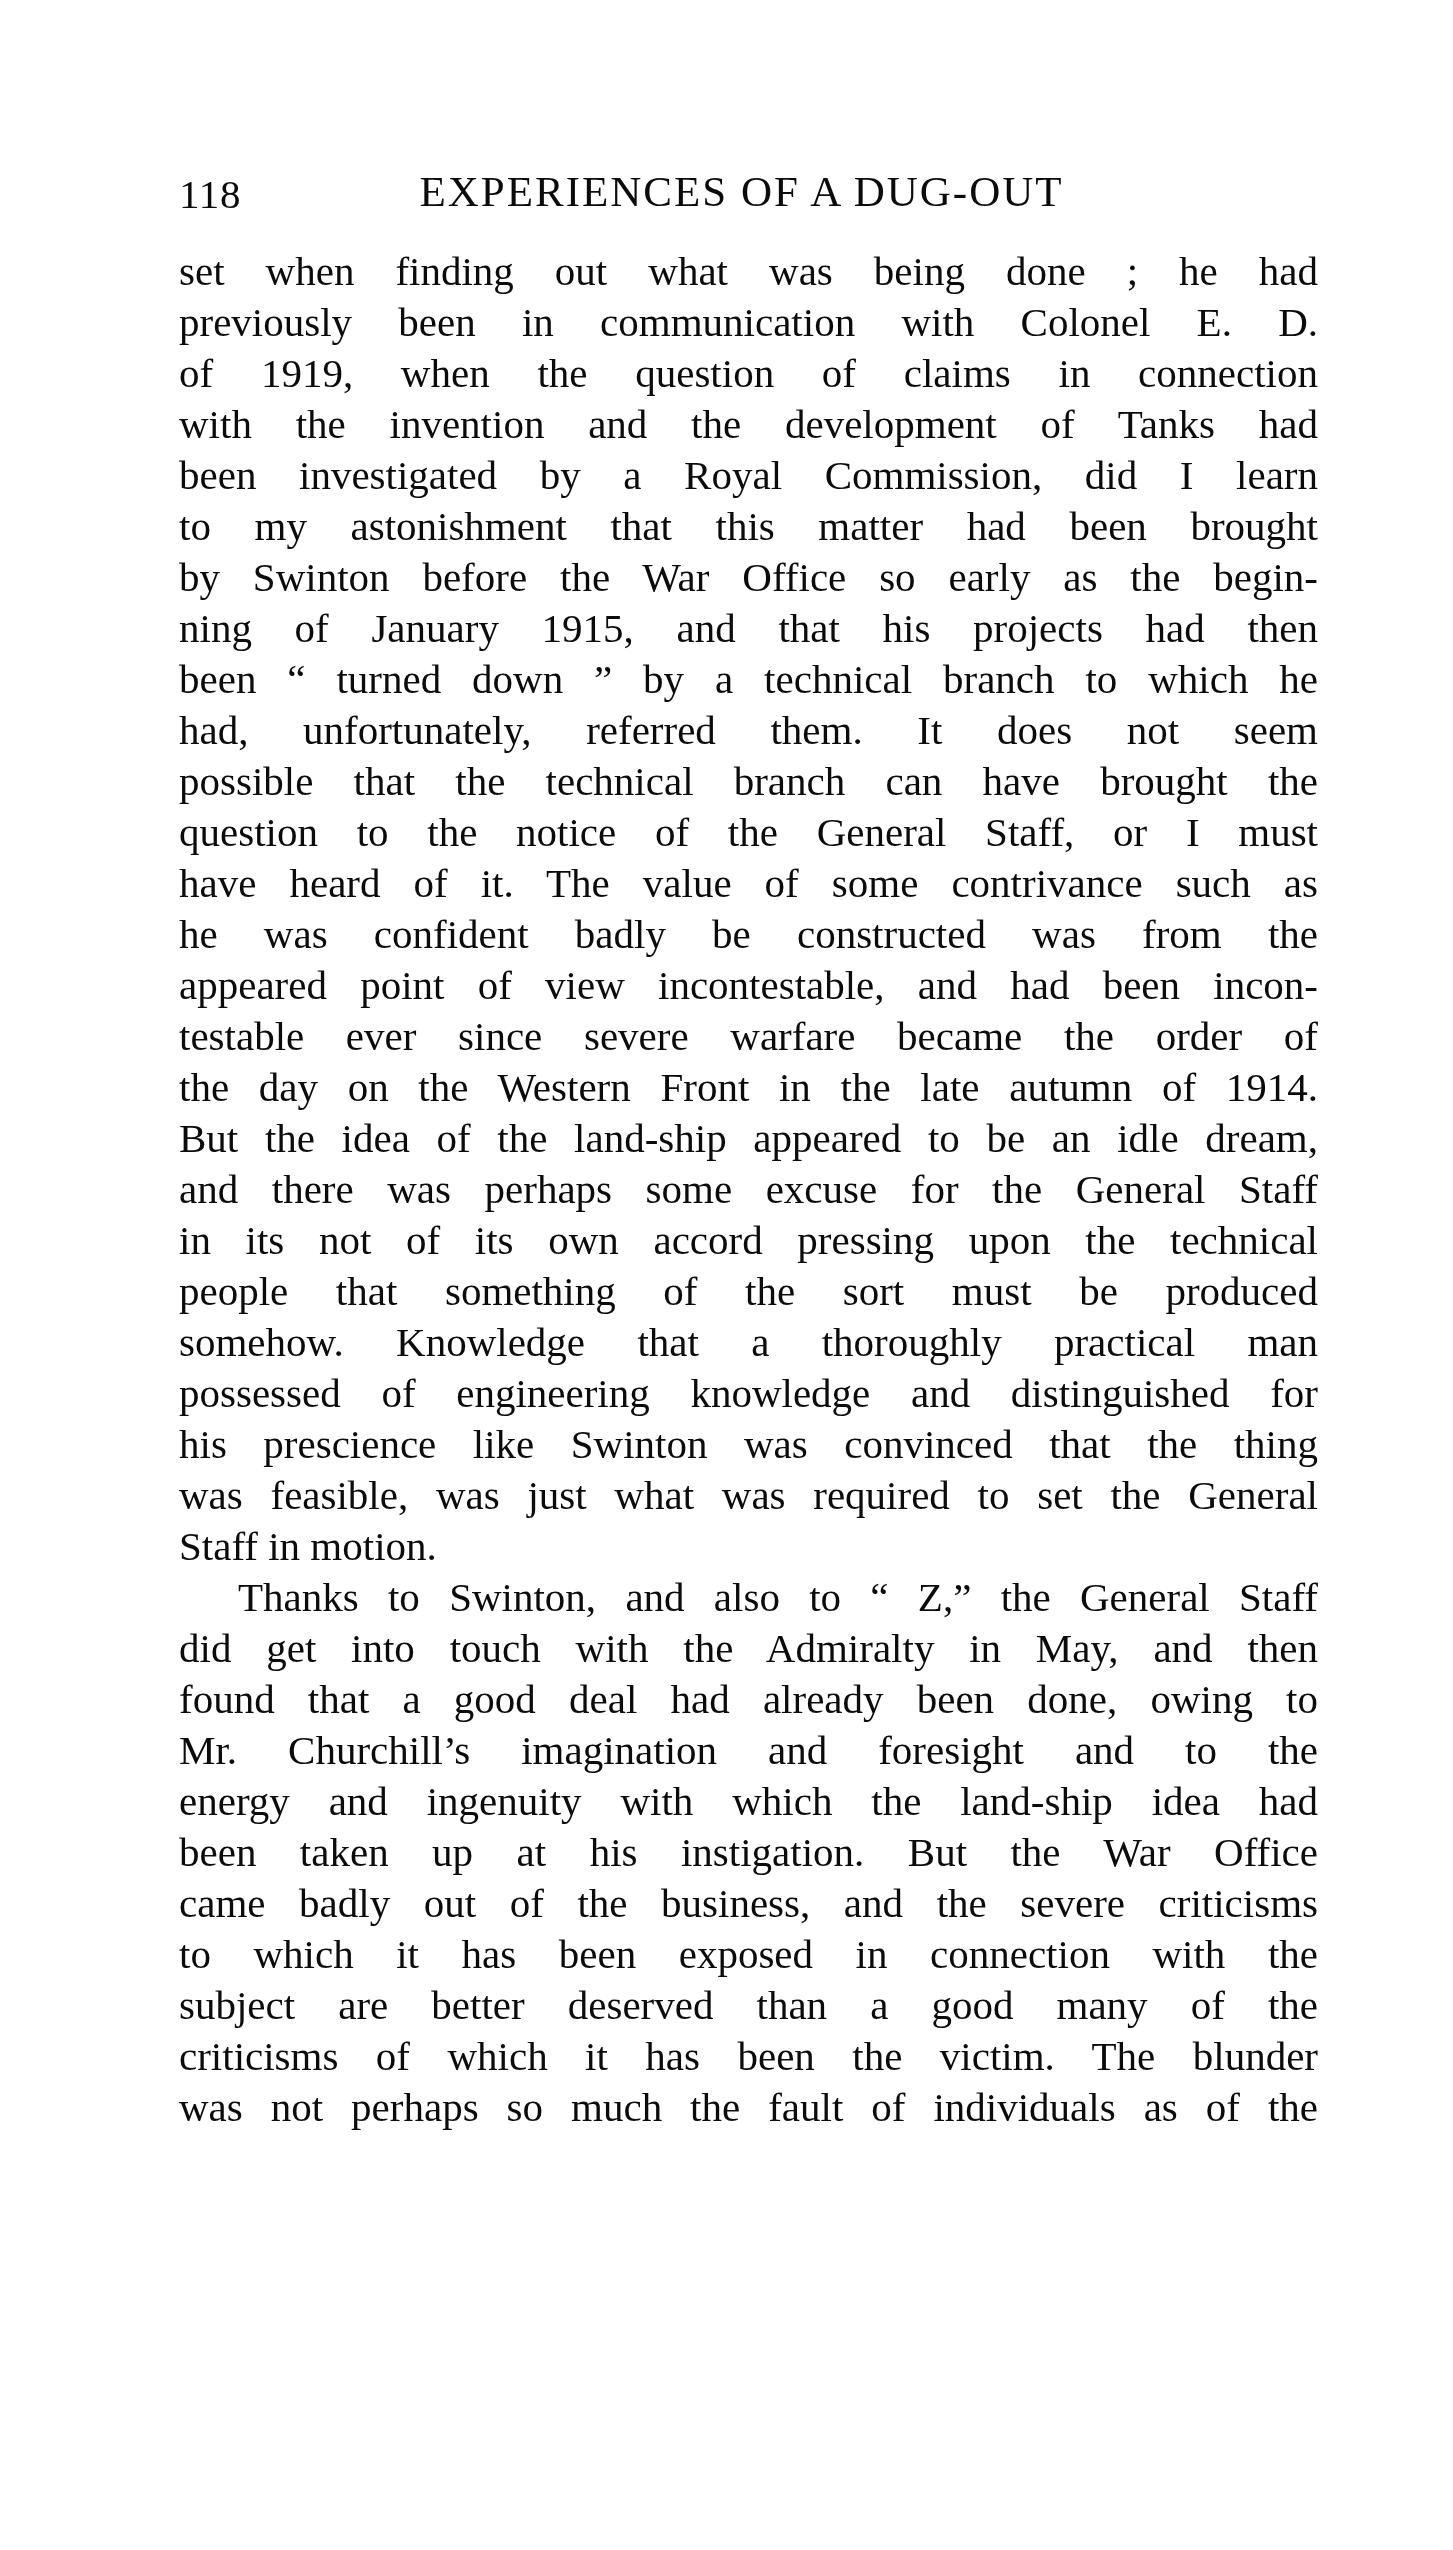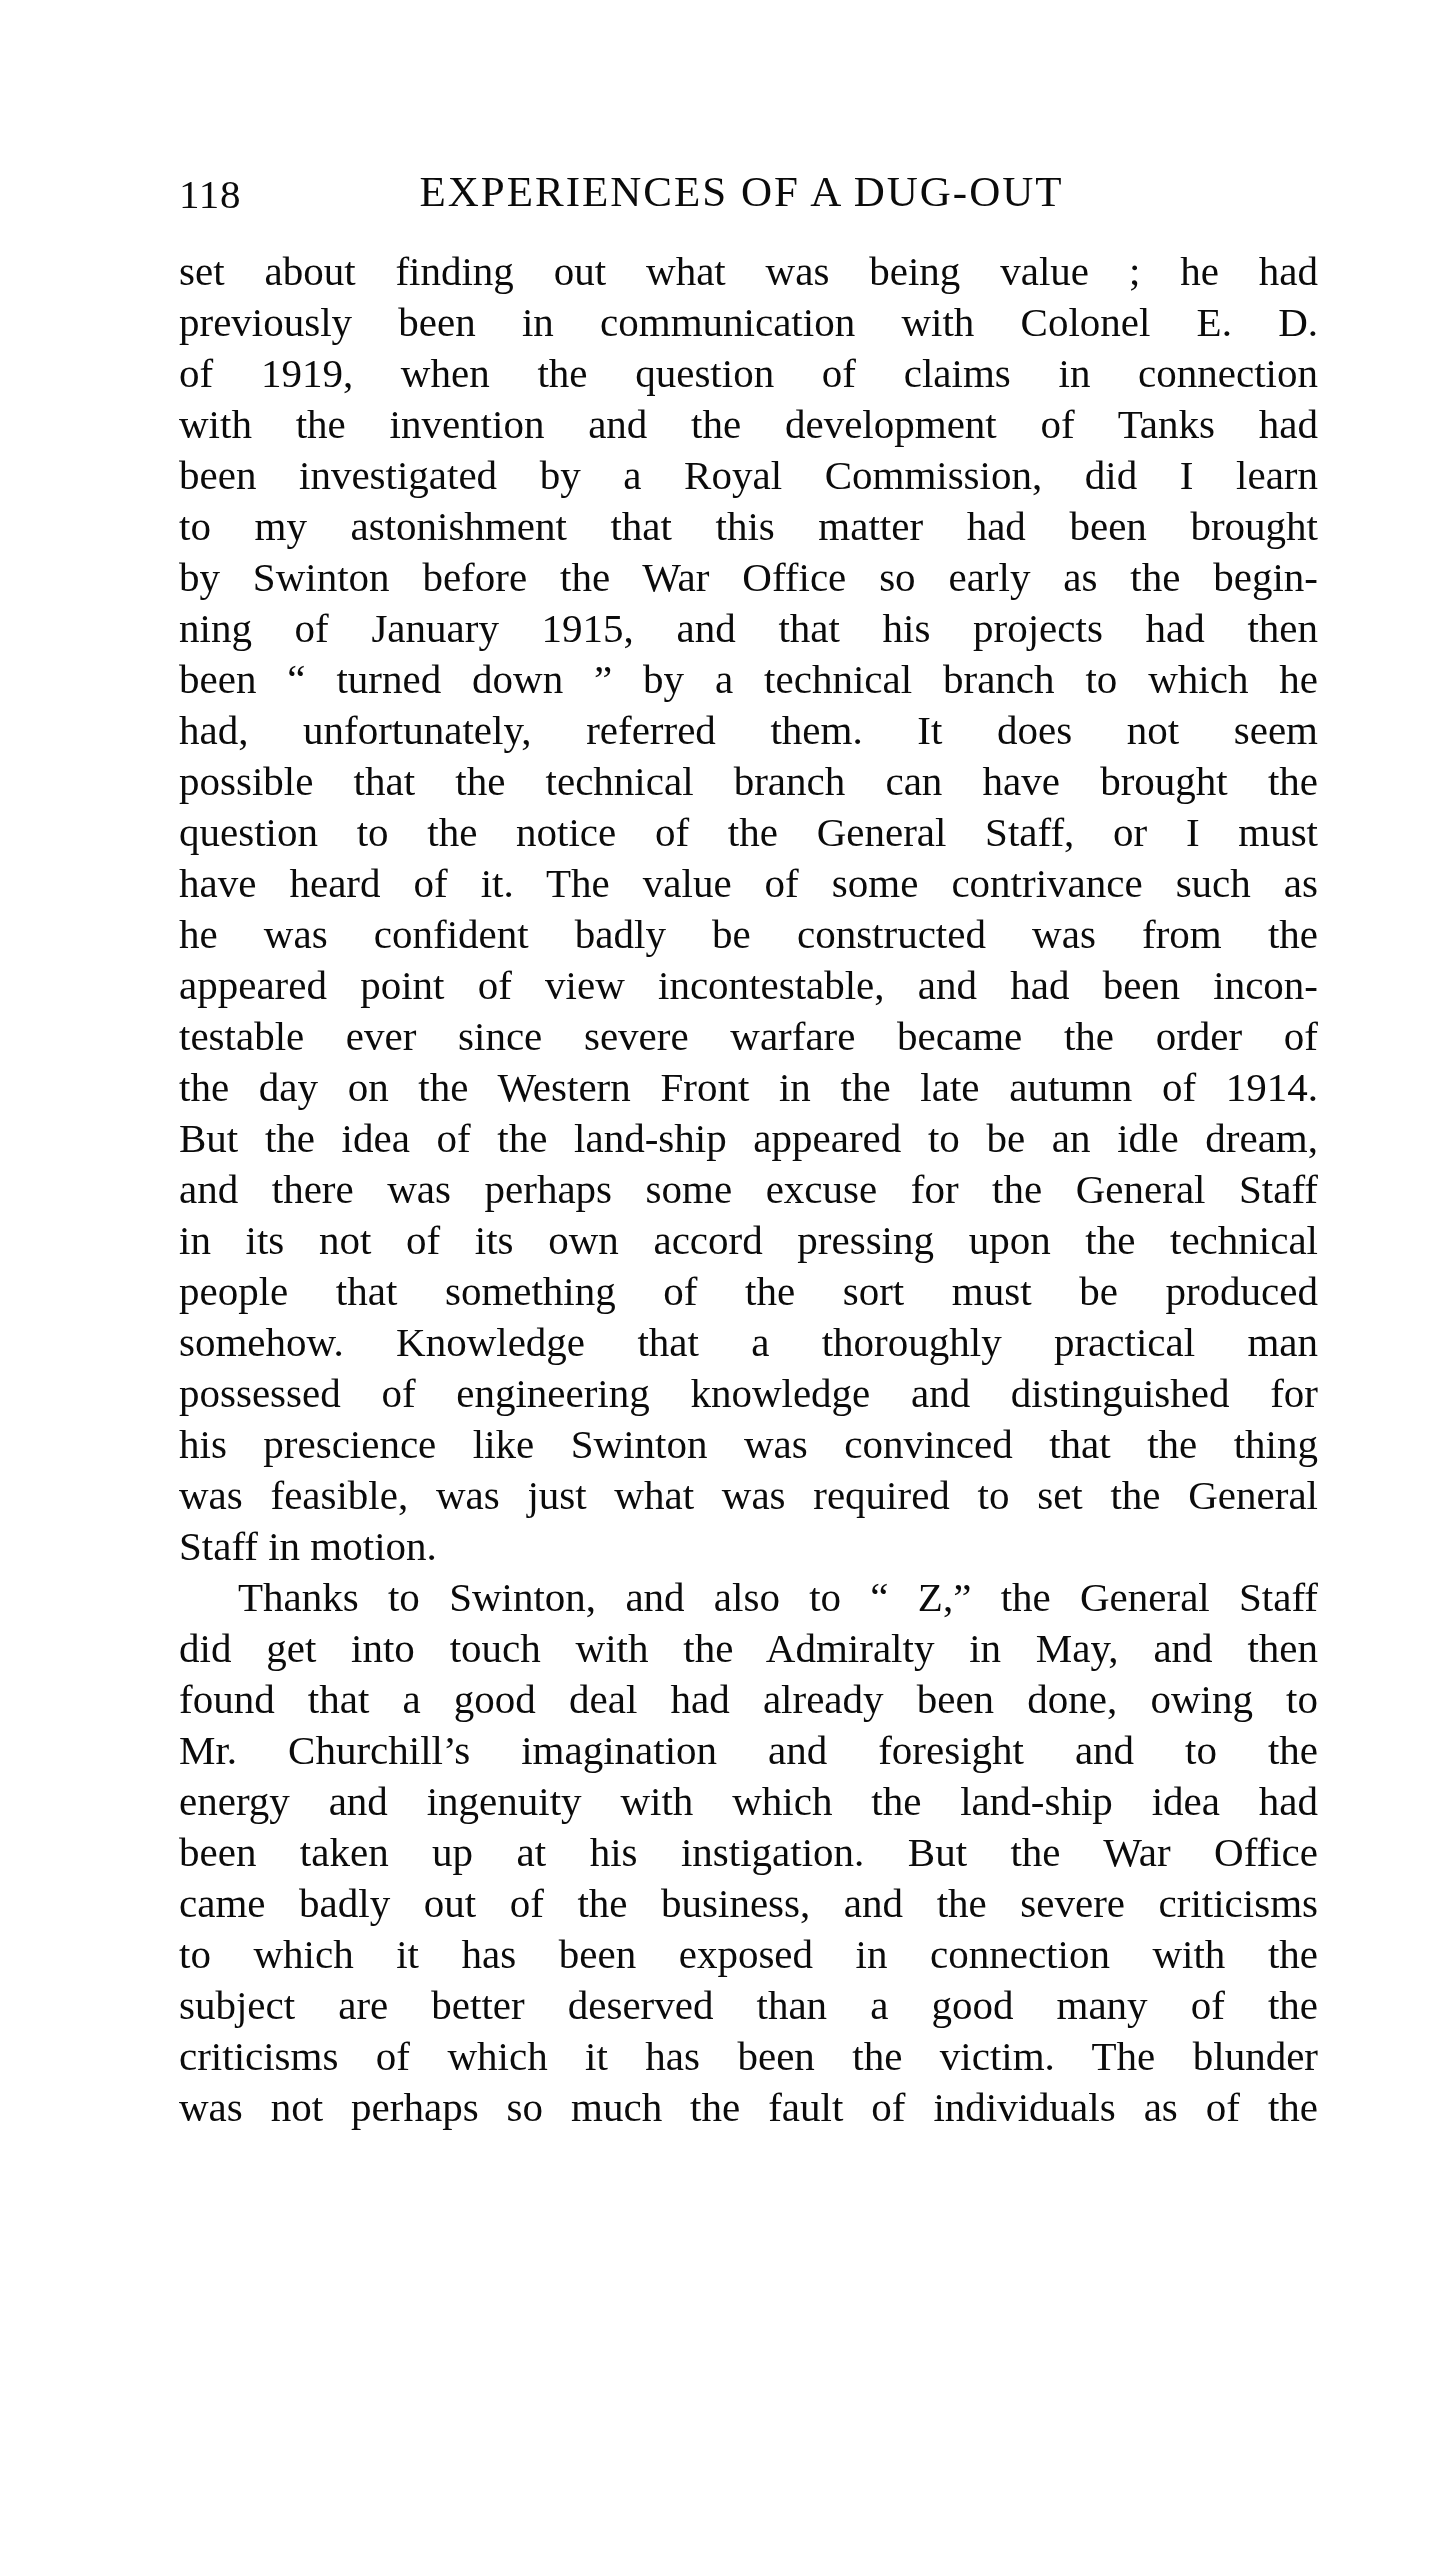--- a/index.html
+++ b/index.html
@@ -74,21 +74,21 @@
 </style>
 </head>
 <body>
 
 <div class="page">
   <div class="header">
     <span class="page-number">118</span>
     <span class="running-title">EXPERIENCES OF A DUG-OUT</span>
   </div>
   <div class="body-text">
-      <div class="line">set about finding out what was being value ; he had</div>
+      <div class="line">set when finding out what was being done ; he had</div>
       <div class="line">previously been in communication with Colonel E. D.</div>
       <div class="line">of 1919, when the question of claims in connection</div>
       <div class="line">with the invention and the development of Tanks had</div>
       <div class="line">been investigated by a Royal Commission, did I learn</div>
       <div class="line">to my astonishment that this matter had been brought</div>
       <div class="line">by Swinton before the War Office so early as the begin-</div>
       <div class="line">ning of January 1915, and that his projects had then</div>
       <div class="line">been “ turned down ” by a technical branch to which he</div>
       <div class="line">had, unfortunately, referred them. It does not seem</div>
       <div class="line">possible that the technical branch can have brought the</div>

